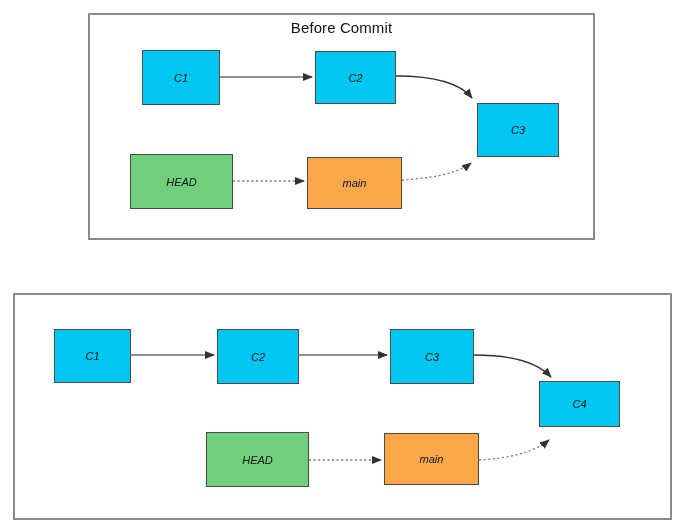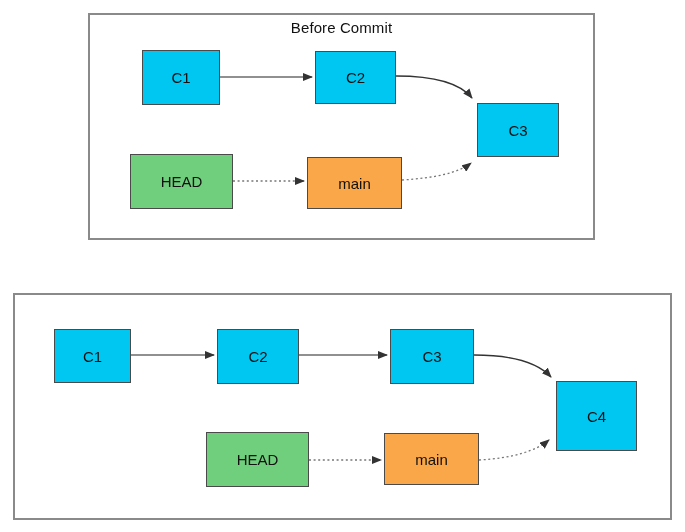--- a/index.html
+++ b/index.html
@@ -25,34 +25,35 @@
     text-align:center;
     font-size:15px;
     color:#111;
     letter-spacing:0.1px;
   }
   .node{
     position:absolute;
     display:flex;align-items:center;justify-content:center;
     border:1.5px solid #4a4a4a;
     box-sizing:border-box;
-    font-size:15px;
+    font-size:11px;
     color:#111;
+    font-style:italic;
   }
   
   #b-c1{left:52px;top:35px;width:78px;height:55px;}
   #b-c2{left:225px;top:36px;width:81px;height:53px;}
   #b-c3{left:387px;top:88px;width:82px;height:54px;}
   #b-head{left:40px;top:139px;width:103px;height:55px;}
   #b-main{left:217px;top:142px;width:95px;height:52px;}
   
   #a-c1{left:39px;top:34px;width:77px;height:54px;}
   #a-c2{left:202px;top:34px;width:82px;height:55px;}
   #a-c3{left:375px;top:34px;width:84px;height:55px;}
-  #a-c4{left:541px;top:86px;width:81px;height:70px;}
+  #a-c4{left:524px;top:86px;width:81px;height:46px;}
   #a-head{left:191px;top:137px;width:103px;height:55px;}
   #a-main{left:369px;top:138px;width:95px;height:52px;}
 
   svg.edges{
     position:absolute;left:0;top:0;
     width:100%;height:100%;
     pointer-events:none;
   }
   .edge-straight{stroke:#6b6b6b;stroke-width:1.6;fill:none;}
   .edge-curve{stroke:#333333;stroke-width:1.3;fill:none;}

